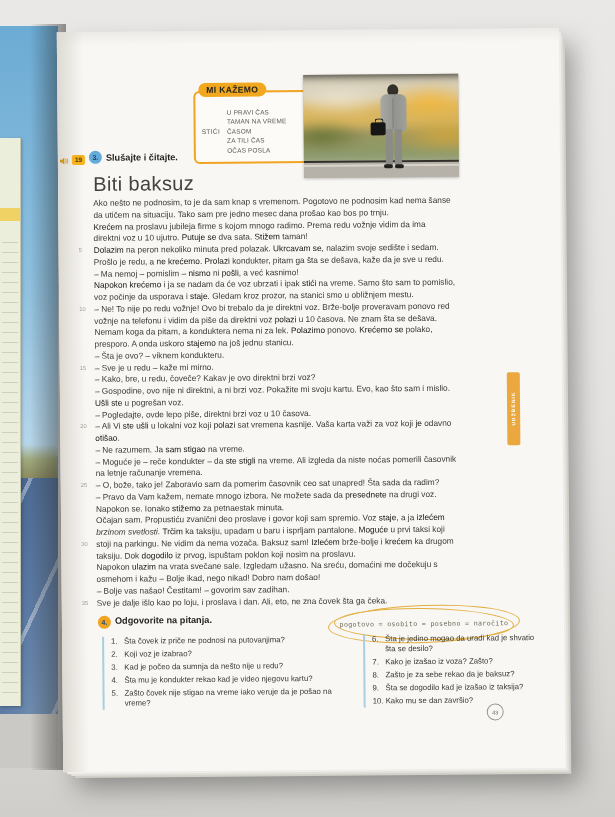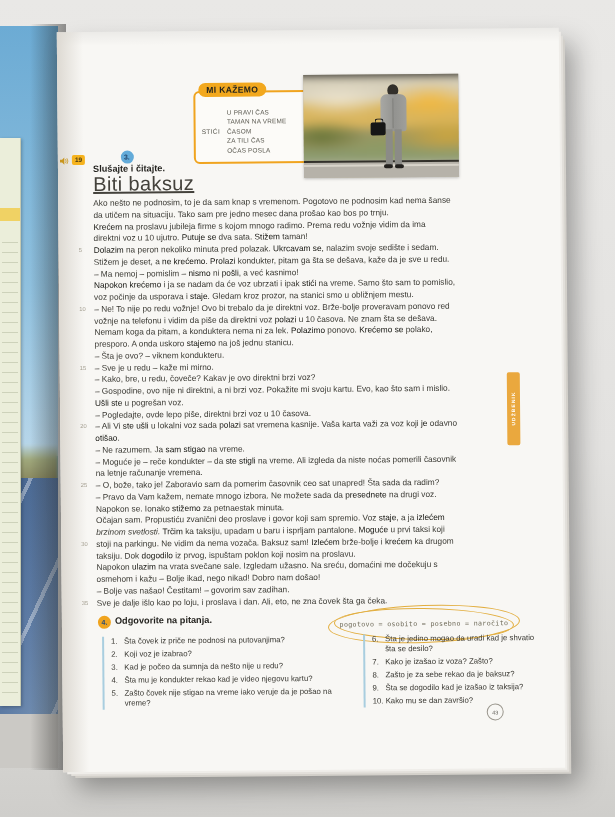--- a/index.html
+++ b/index.html
@@ -25,21 +25,21 @@
     box-shadow:3px 3px 0 -1px #efede9,6px 6px 0 -2px #e2dfda,9px 9px 0 -3px #d3d0ca,14px 16px 26px rgba(0,0,0,.34);}
   .right-page:before{content:"";position:absolute;inset:0;background:linear-gradient(90deg,#ddd9d2 0%,rgba(248,247,244,0) 26px),linear-gradient(180deg,rgba(0,0,0,.05) 0,rgba(0,0,0,0) 14px);pointer-events:none;}
 
   
   .audio-row{position:absolute;left:2px;top:119px;display:flex;align-items:center;gap:3px;}
   .badge19{background:#f6b31d;color:#4a3a10;font-weight:bold;font-size:6.5px;padding:1px 3px;border-radius:2px;line-height:8px;}
   .circle-num{width:13px;height:13px;border-radius:50%;display:flex;align-items:center;justify-content:center;font-size:7px;font-weight:bold;}
   .c-blue{background:#63abd9;color:#1d3a5e;}
   .c-orange{background:#f0a41f;color:#274b77;}
   .ex-label{font-size:9.2px;font-weight:bold;color:#201f1b;margin-left:4px;}
-  .ex3{position:absolute;left:31px;top:119px;display:flex;align-items:center;flex-direction:column;}
+  .ex3{position:absolute;left:31px;top:119px;display:flex;align-items:center;}
 
   
   .mk-box{position:absolute;left:136px;top:60px;width:114px;height:69px;border:2px solid #f0a41f;border-radius:6px;background:#fcfbf8;}
   .mk-title{position:absolute;top:-10px;left:3px;background:#f2a81e;color:#26251c;font-size:8.6px;font-weight:900;letter-spacing:.3px;padding:2px 8px;border-radius:8px;white-space:nowrap;}
   .mk-body{position:absolute;inset:10px 4px 2px 6px;display:flex;align-items:center;}
   .mk-key{font-size:6.6px;color:#5c5b52;margin-right:7px;letter-spacing:.3px;}
   .mk-list{font-size:6.4px;color:#5c5b52;line-height:9.6px;letter-spacing:.2px;}
 
   
   .photo{position:absolute;left:246px;top:45px;width:155px;height:103px;overflow:hidden;background:#bfb9a8;box-shadow:0 1px 3px rgba(0,0,0,.25);}
@@ -59,21 +59,21 @@
   .man .torso{position:absolute;top:10px;left:7px;width:26px;height:37px;background:linear-gradient(90deg,#a8a8a4 0%,#939390 55%,#9f9f9b 100%);border-radius:6px 6px 3px 3px;}
   .man .torso:after{content:"";position:absolute;top:4px;left:12px;width:1px;height:30px;background:#7e7e7a;}
   .man .leg{position:absolute;top:45px;width:7px;height:36px;background:#8b8b87;}
   .man .leg.l{left:12px;}.man .leg.r{left:21px;}
   .man .shoe{position:absolute;top:80px;width:9px;height:4px;background:#23211e;border-radius:2px;}
   .man .shoe.l{left:10px;}.man .shoe.r{left:21px;}
   .case{position:absolute;left:-3px;top:38px;width:15px;height:13px;background:#161616;border-radius:2px;}
   .case:before{content:"";position:absolute;top:-4px;left:4px;width:7px;height:4px;border:1.5px solid #161616;border-bottom:none;border-radius:3px 3px 0 0;}
 
   
-  .story-title{position:absolute;left:35px;top:141px;font-size:20px;color:#44423c;letter-spacing:.4px;text-decoration:underline;}
+  .story-title{position:absolute;left:35px;top:141px;font-size:20px;color:#44423c;letter-spacing:.4px;}
   .story{position:absolute;left:35px;top:166px;width:420px;}
   .line{position:relative;height:11.75px;font-size:8.3px;line-height:11.75px;color:#3b3a34;white-space:nowrap;}
   .line .b{font-weight:normal;color:#151510;}
   .line .i{font-style:italic;}
   .lnum{position:absolute;left:-15px;top:0;font-size:5.8px;color:#a39e90;}
 
   
   .syn{position:absolute;left:266px;top:576px;width:192px;height:38px;}
   .syn .e1{position:absolute;inset:0;border:1.5px solid #e2ae3f;border-radius:50%;transform:rotate(-1.6deg);}
   .syn .e2{position:absolute;inset:3px 6px;border:1px solid #e2ae3f;border-radius:50%;transform:rotate(1.2deg);}
@@ -158,35 +158,35 @@
       </div>
     </div>
 
     <div class="story-title">Biti baksuz</div>
     <div class="story" id="story">
         <div class="line"><span class="n">Ako nešto ne podnosim, to je da sam knap s vremenom. Pogotovo ne podnosim kad nema šanse</span></div>
         <div class="line"><span class="n">da utičem na situaciju. Tako sam pre jedno mesec dana prošao kao bos po trnju.</span></div>
         <div class="line"><span class="b">Krećem</span><span class="n"> na proslavu jubileja firme s kojom mnogo radimo. Prema redu vožnje vidim da ima</span></div>
         <div class="line"><span class="n">direktni voz u 10 ujutro. </span><span class="b">Putuje se</span><span class="n"> dva sata. </span><span class="b">Stižem</span><span class="n"> taman!</span></div>
         <div class="line"><span class="lnum">5</span><span class="b">Dolazim</span><span class="n"> na peron nekoliko minuta pred polazak. </span><span class="b">Ukrcavam se</span><span class="n">, nalazim svoje sedište i sedam.</span></div>
-        <div class="line"><span class="n">Stižem je deset, a </span><span class="b">ne krećemo</span><span class="n">. </span><span class="b">Prolazi</span><span class="n"> kondukter, pitam ga šta se dešava, kaže da je sve u redu.</span></div>
+        <div class="line"><span class="n">Prošlo je redu, a </span><span class="b">ne krećemo</span><span class="n">. </span><span class="b">Prolazi</span><span class="n"> kondukter, pitam ga šta se dešava, kaže da je sve u redu.</span></div>
         <div class="line"><span class="n">– Ma nemoj – pomislim – </span><span class="b">nismo</span><span class="n"> ni </span><span class="b">pošli</span><span class="n">, a već kasnimo!</span></div>
         <div class="line"><span class="b">Napokon krećemo</span><span class="n"> i ja se nadam da će voz ubrzati i ipak </span><span class="b">stići</span><span class="n"> na vreme. Samo što sam to pomislio,</span></div>
         <div class="line"><span class="n">voz počinje da usporava i </span><span class="b">staje</span><span class="n">. Gledam kroz prozor, na stanici smo u obližnjem mestu.</span></div>
         <div class="line"><span class="lnum">10</span><span class="n">– Ne! To nije po redu vožnje! Ovo bi trebalo da je direktni voz. Brže-bolje proveravam ponovo red</span></div>
         <div class="line"><span class="n">vožnje na telefonu i vidim da piše da direktni voz </span><span class="b">polazi</span><span class="n"> u 10 časova. Ne znam šta se dešava.</span></div>
         <div class="line"><span class="n">Nemam koga da pitam, a konduktera nema ni za lek. </span><span class="b">Polazimo</span><span class="n"> ponovo. </span><span class="b">Krećemo se</span><span class="n"> polako,</span></div>
         <div class="line"><span class="n">presporo. A onda uskoro </span><span class="b">stajemo</span><span class="n"> na još jednu stanicu.</span></div>
         <div class="line"><span class="n">– Šta je ovo? – viknem kondukteru.</span></div>
         <div class="line"><span class="lnum">15</span><span class="n">– Sve je u redu – kaže mi mirno.</span></div>
         <div class="line"><span class="n">– Kako, bre, u redu, čoveče? Kakav je ovo direktni brzi voz?</span></div>
         <div class="line"><span class="n">– Gospodine, ovo nije ni direktni, a ni brzi voz. Pokažite mi svoju kartu. Evo, kao što sam i mislio.</span></div>
         <div class="line"><span class="b">Ušli ste</span><span class="n"> u pogrešan voz.</span></div>
         <div class="line"><span class="n">– Pogledajte, ovde lepo piše, direktni brzi voz u 10 časova.</span></div>
-        <div class="line"><span class="lnum">20</span><span class="n">– Ali Vi </span><span class="b">ste ušli</span><span class="n"> u lokalni voz sada </span><span class="b">polazi</span><span class="n"> sat vremena kasnije. Vaša karta važi za voz koji </span><span class="b">je</span><span class="n"> odavno</span></div>
+        <div class="line"><span class="lnum">20</span><span class="n">– Ali Vi </span><span class="b">ste ušli</span><span class="n"> u lokalni voz koji </span><span class="b">polazi</span><span class="n"> sat vremena kasnije. Vaša karta važi za voz koji </span><span class="b">je</span><span class="n"> odavno</span></div>
         <div class="line"><span class="b">otišao</span><span class="n">.</span></div>
         <div class="line"><span class="n">– Ne razumem. Ja </span><span class="b">sam stigao</span><span class="n"> na vreme.</span></div>
         <div class="line"><span class="n">– Moguće je – reče kondukter – da </span><span class="b">ste stigli</span><span class="n"> na vreme. Ali izgleda da niste noćas pomerili časovnik</span></div>
         <div class="line"><span class="n">na letnje računanje vremena.</span></div>
         <div class="line"><span class="lnum">25</span><span class="n">– O, bože, tako je! Zaboravio sam da pomerim časovnik ceo sat unapred! Šta sada da radim?</span></div>
         <div class="line"><span class="n">– Pravo da Vam kažem, nemate mnogo izbora. Ne možete sada da </span><span class="b">presednete</span><span class="n"> na drugi voz.</span></div>
         <div class="line"><span class="n">Napokon se. Ionako </span><span class="b">stižemo</span><span class="n"> za petnaestak minuta.</span></div>
         <div class="line"><span class="n">Očajan sam. Propustiću zvanični deo proslave i govor koji sam spremio. Voz </span><span class="b">staje</span><span class="n">, a ja </span><span class="b">izlećem</span></div>
         <div class="line"><span class="i">brzinom svetlosti.</span><span class="n"> </span><span class="b">Trčim</span><span class="n"> ka taksiju, upadam u baru i isprljam pantalone. </span><span class="b">Moguće</span><span class="n"> u prvi taksi koji</span></div>
         <div class="line"><span class="lnum">30</span><span class="n">stoji na parkingu. Ne vidim da nema vozača. Baksuz sam! </span><span class="b">Izlećem</span><span class="n"> brže-bolje i </span><span class="b">krećem</span><span class="n"> ka drugom</span></div>

